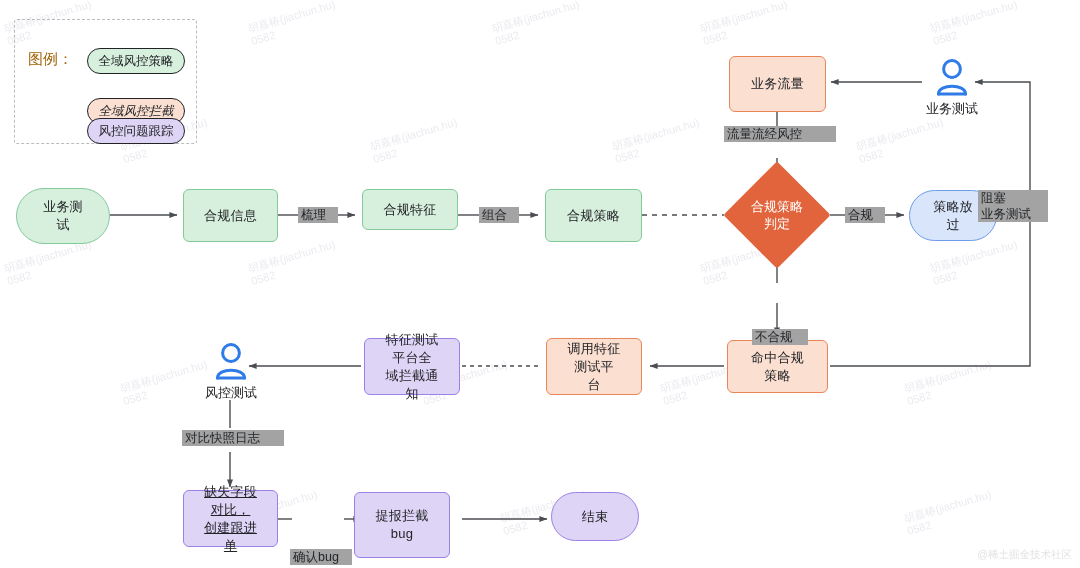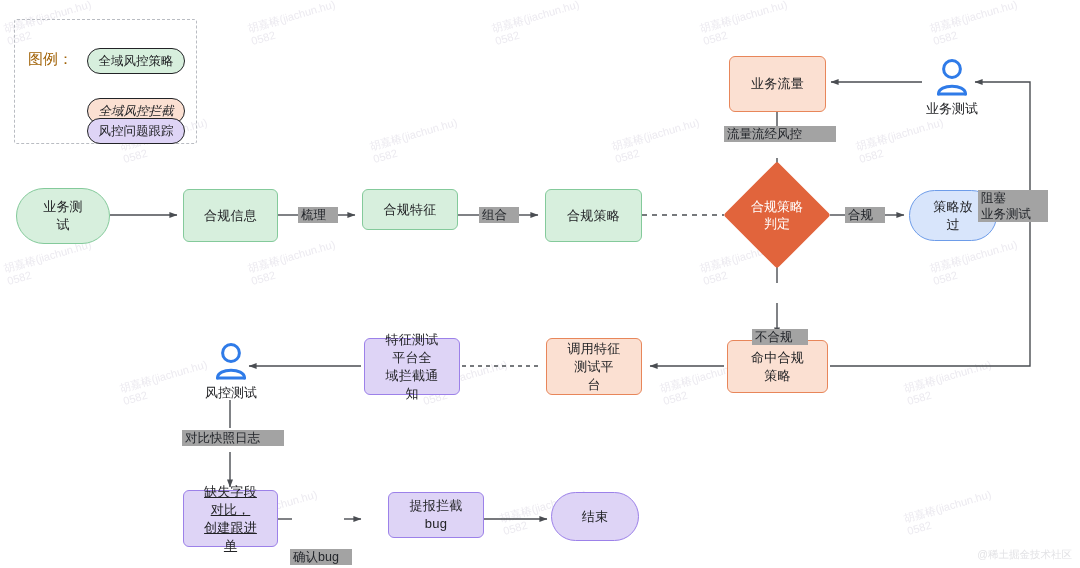--- a/index.html
+++ b/index.html
@@ -295,21 +295,21 @@
 台</span>
     </div>
   <div class="node rect purple" style="left:364px; top:338px; width:96px; height:57px;">
       <span style="white-space:pre-line">特征测试平台全
 域拦截通知</span>
     </div>
   <div class="node rect purple" style="left:183px; top:490px; width:95px;  height:57px;text-decoration:underline;">
       <span style="white-space:pre-line">缺失字段对比，
 创建跟进单</span>
     </div>
-  <div class="node rect purple" style="left:388px; top:492px; width:96px;  height:46px;">
+  <div class="node rect purple" style="left:354px; top:492px; width:96px;  height:66px;">
       <span>提报拦截 bug</span>
     </div>
   <div class="node stad purple" style="left:551px; top:492px; width:88px;  height:49px;">
       <span>结束</span>
     </div>
 
   <div class="actor" style="left:920px; top:58px;">
     <span class="glyph">
       <svg width="40" height="38" viewBox="0 0 40 38">
         <circle cx="20" cy="11" r="8.4" fill="none" stroke="#2f7be8" stroke-width="3"></circle>

